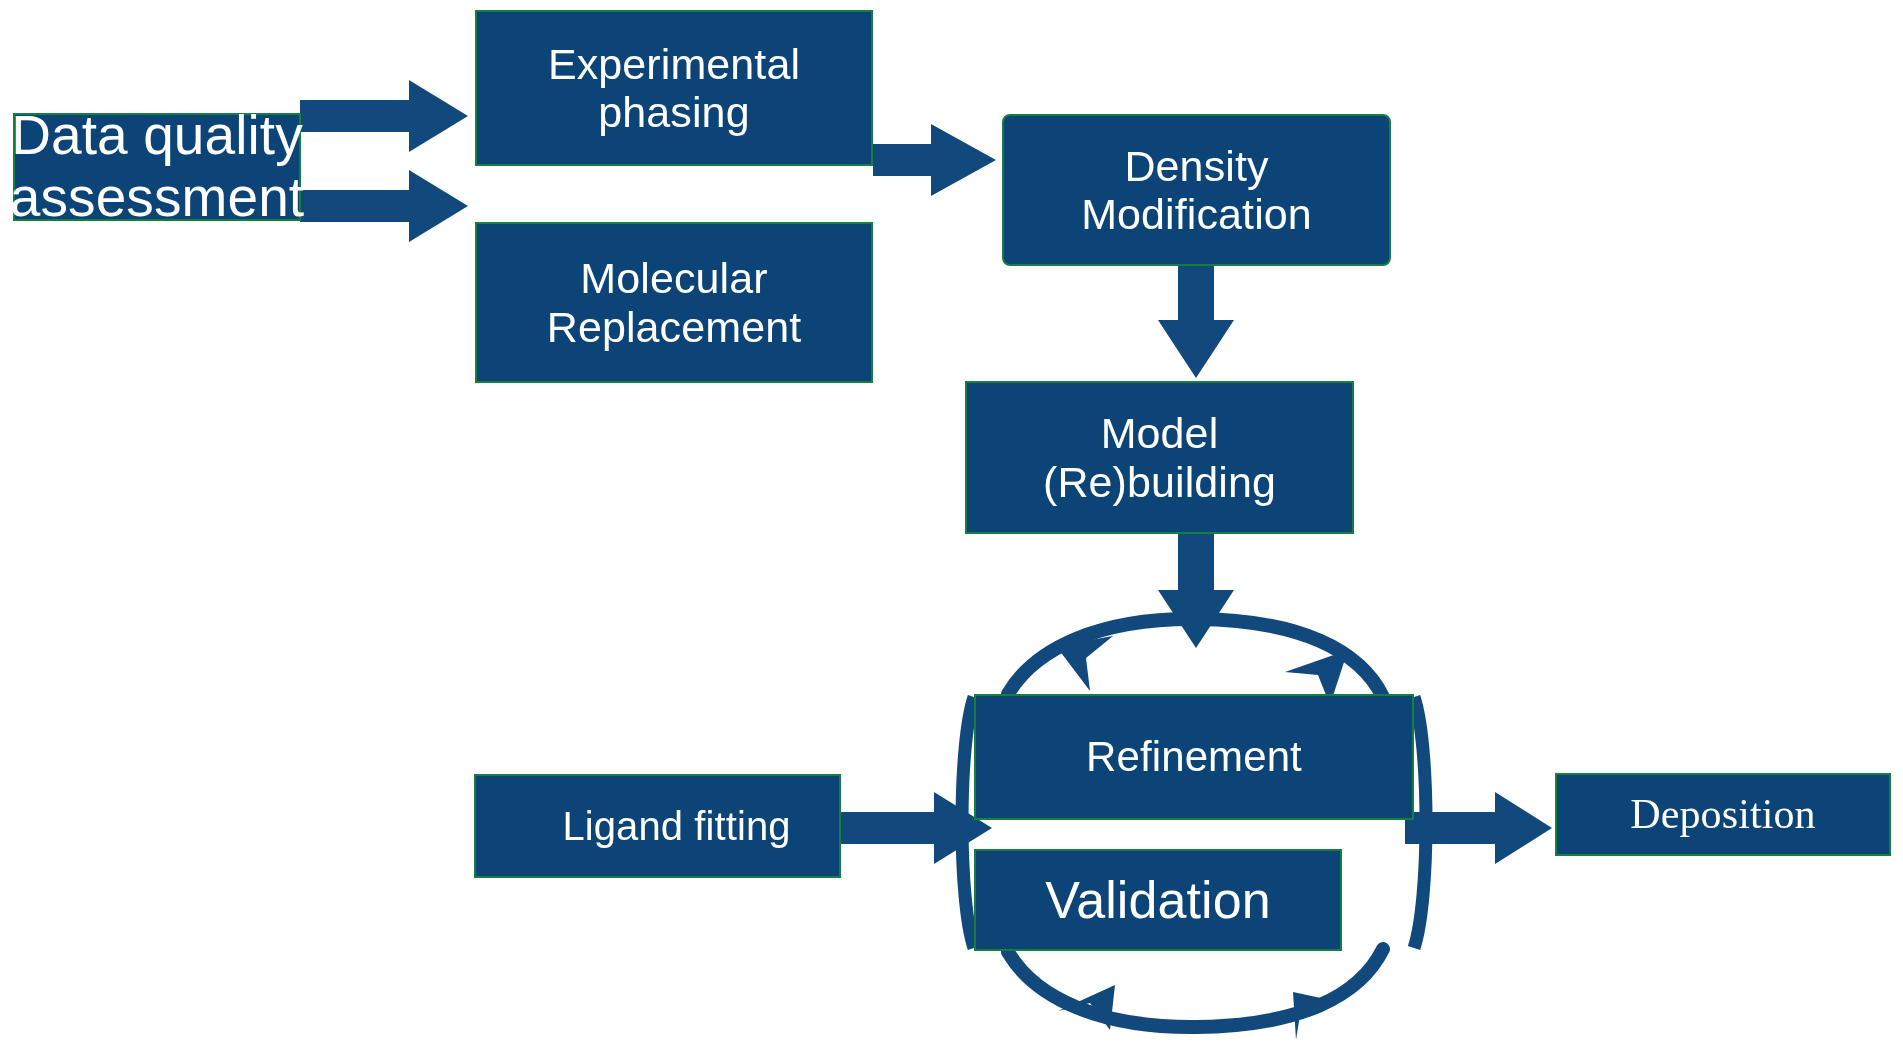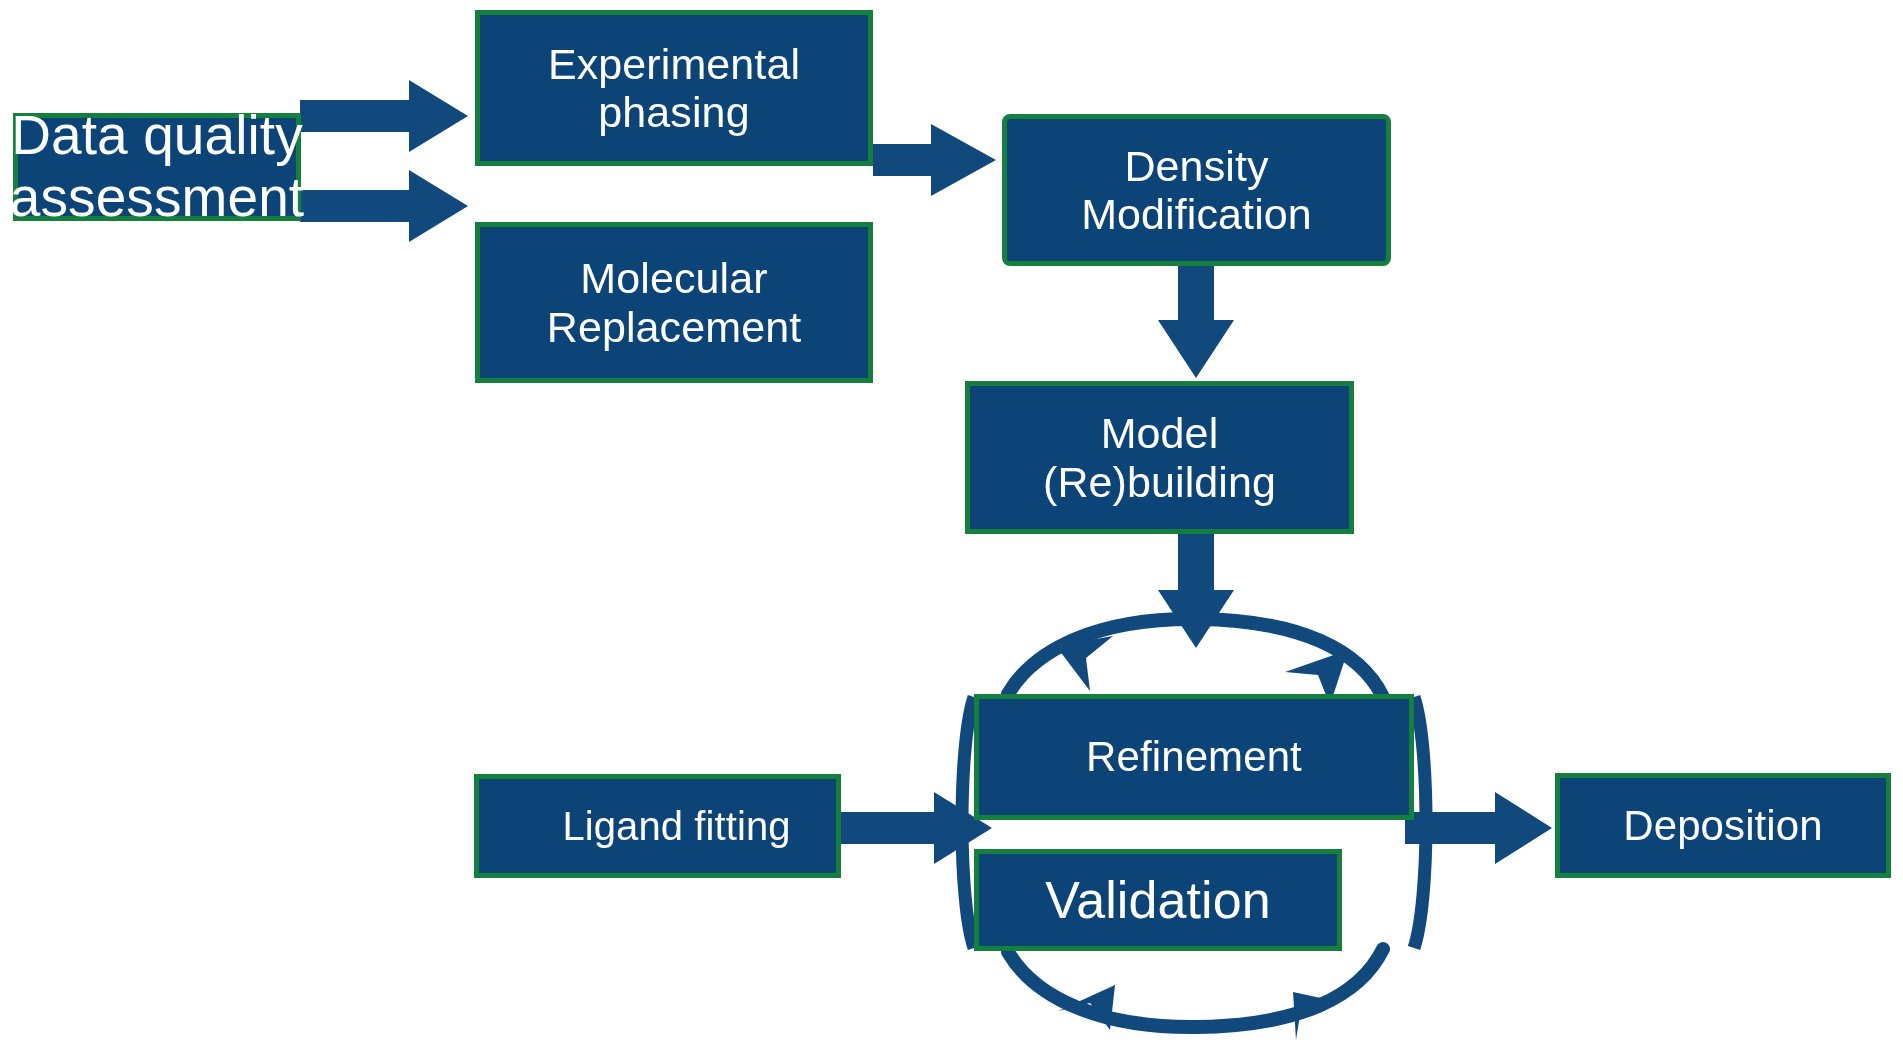--- a/index.html
+++ b/index.html
@@ -22,21 +22,21 @@
     position: absolute;
     left: 0;
     top: 0;
     width: 1903px;
     height: 1043px;
   }
   .node-box {
     position: absolute;
     box-sizing: border-box;
     background: #0C4477;
-    border: 5px solid #15803d;
+    border: 2px solid #15803d;
     display: flex;
     align-items: center;
     justify-content: center;
     text-align: center;
     color: #FFFFFF;
     font-family: "Liberation Sans", sans-serif;
     line-height: 1.12;
     letter-spacing: 0.1px;
     z-index: 5;
     user-select: none;
@@ -48,21 +48,21 @@
   }
   
   #node-data-quality      { left: 13px;   top: 113px; width: 288px; height: 108px; font-size: 55px; }
   #node-exp-phasing       { left: 475px;  top: 10px;  width: 398px; height: 156px; font-size: 43px; }
   #node-mol-replacement   { left: 475px;  top: 222px; width: 398px; height: 161px; font-size: 43px; }
   #node-density-mod       { left: 1002px; top: 114px; width: 389px; height: 152px; font-size: 43px; border-radius: 8px; }
   #node-model-rebuilding  { left: 965px; top: 381px; width: 389px; height: 153px; font-size: 43px; }
   #node-refinement        { left: 974px;  top: 694px; width: 440px; height: 126px; font-size: 42px; z-index: 6; }
   #node-validation        { left: 974px;  top: 849px; width: 368px; height: 102px; font-size: 52px; z-index: 6; }
   #node-ligand-fitting    { left: 474px;  top: 774px; width: 367px; height: 104px; font-size: 40px; padding-left: 38px; }
-  #node-deposition        { left: 1555px; top: 773px; width: 336px; height: 105px; font-size: 42px; }
+  #node-deposition        { left: 1555px; top: 773px; width: 336px; height: 83px; font-size: 42px; font-family: Liberation Serif, serif; }
 </style>
 </head>
 <body>
 
 <div id="canvas">
 
   <svg id="diagram-svg" viewBox="0 0 1903 1043">
 
     <g>
       <path d="M 300 100 L 409 100 L 409 80 L 468 116 L 409 152 L 409 132 L 300 132 Z" fill="#12497D"></path>

